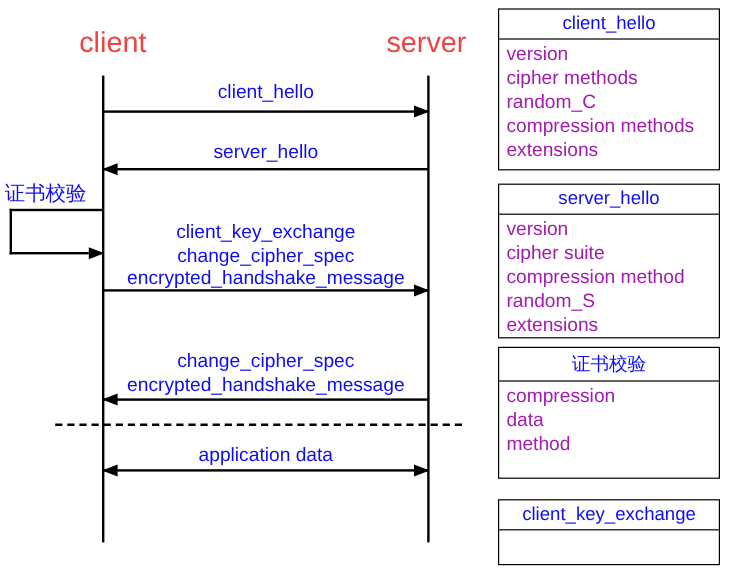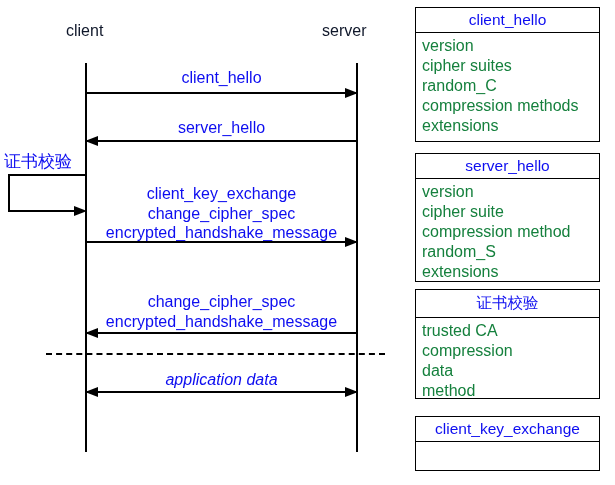--- a/index.html
+++ b/index.html
@@ -1,31 +1,31 @@
 <!DOCTYPE html>
 <html><head>
 <meta charset="utf-8">
 <style>
   html,body{margin:0;padding:0;background:#ffffff;}
   .canvas{position:relative;width:615px;height:485px;background:#ffffff;
           font-family:"Liberation Sans","DejaVu Sans",sans-serif;color:#000;overflow:hidden;}
   .abs{position:absolute;}
-  .actor{font-size:16px;color:#0f172a;}
+  .actor{font-size:24px;color:#ef4444;}
   .lifeline{width:2px;background:#000;}
   .msg-label{left:86px;width:271px;text-align:center;color:#0d0df0;font-size:16px;line-height:19.5px;white-space:nowrap;}
   .arrow{left:86px;width:271px;height:2px;background:#000;}
   .ah{position:absolute;width:0;height:0;border-top:5px solid transparent;border-bottom:5px solid transparent;}
   .ah-r{border-left:13px solid #000;right:-1px;top:-4px;}
   .ah-l{border-right:13px solid #000;left:-1px;top:-4px;}
   .dashed{height:0;border-top:2px dashed #000;}
   .loopseg{background:#000;}
   .zh-label{color:#0d0df0;font-size:17px;white-space:nowrap;}
   .infobox{left:415px;width:185px;border:1.5px solid #000;box-sizing:border-box;background:#fff;}
   .infobox .title{color:#0d0df0;font-size:15.5px;text-align:center;border-bottom:1.5px solid #000;padding:3px 0 3px;white-space:nowrap;}
-  .infobox .items{padding:3px 6px 4px;font-size:16px;line-height:20px;color:#15803d;}
+  .infobox .items{padding:3px 6px 4px;font-size:16px;line-height:20px;color:#a21caf;}
 </style>
 </head>
 <body>
 
 <div class="canvas">
 
   <div class="abs actor" style="left:66px;top:22px;">client</div>
   <div class="abs actor" style="left:322px;top:22px;">server</div>
 
   <div class="abs lifeline" style="left:85px;top:63px;height:389px;"></div>
@@ -60,52 +60,51 @@
   <div class="abs msg-label" style="top:292px;">
     <div>change_cipher_spec</div>
     <div>encrypted_handshake_message</div>
   </div>
   <div class="abs arrow" style="top:332px;">
     <span class="ah ah-l"></span>
   </div>
 
   <div class="abs dashed" style="left:46px;top:353px;width:339px;"></div>
 
-  <div class="abs msg-label" style="top:370px;font-style:italic;">application data</div>
+  <div class="abs msg-label" style="top:370px;">application data</div>
   <div class="abs arrow" style="top:391px;">
     <span class="ah ah-l"></span>
     <span class="ah ah-r"></span>
   </div>
 
   <div class="abs infobox" style="top:7px;height:135px;">
     <div class="title">client_hello</div>
     <div class="items">
       <div>version</div>
-      <div>cipher suites</div>
+      <div>cipher methods</div>
       <div>random_C</div>
       <div>compression methods</div>
       <div>extensions</div>
     </div>
   </div>
 
   <div class="abs infobox" style="top:153px;height:129px;">
     <div class="title">server_hello</div>
     <div class="items">
       <div>version</div>
       <div>cipher suite</div>
       <div>compression method</div>
       <div>random_S</div>
       <div>extensions</div>
     </div>
   </div>
 
   <div class="abs infobox" style="top:289px;height:110px;">
     <div class="title">证书校验</div>
     <div class="items">
-      <div>trusted CA</div>
       <div>compression</div>
       <div>data</div>
       <div>method</div>
     </div>
   </div>
 
   <div class="abs infobox" style="top:416px;height:55px;">
     <div class="title">client_key_exchange</div>
   </div>
 

